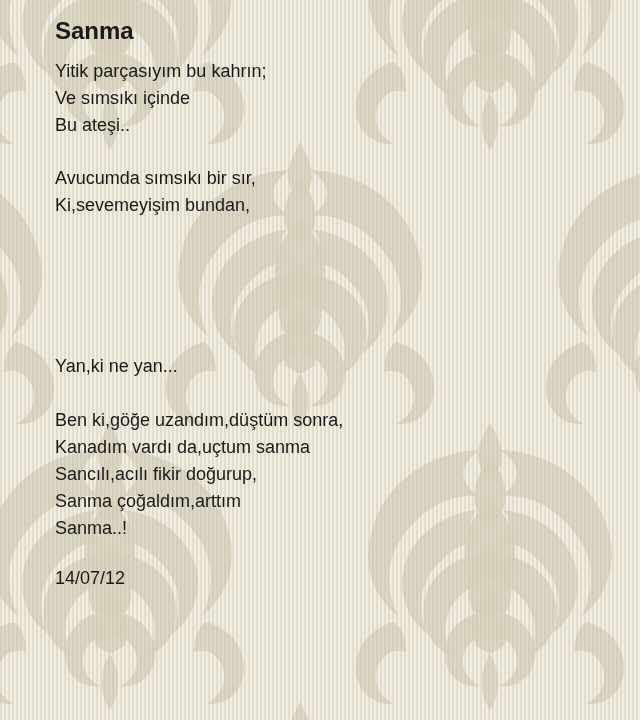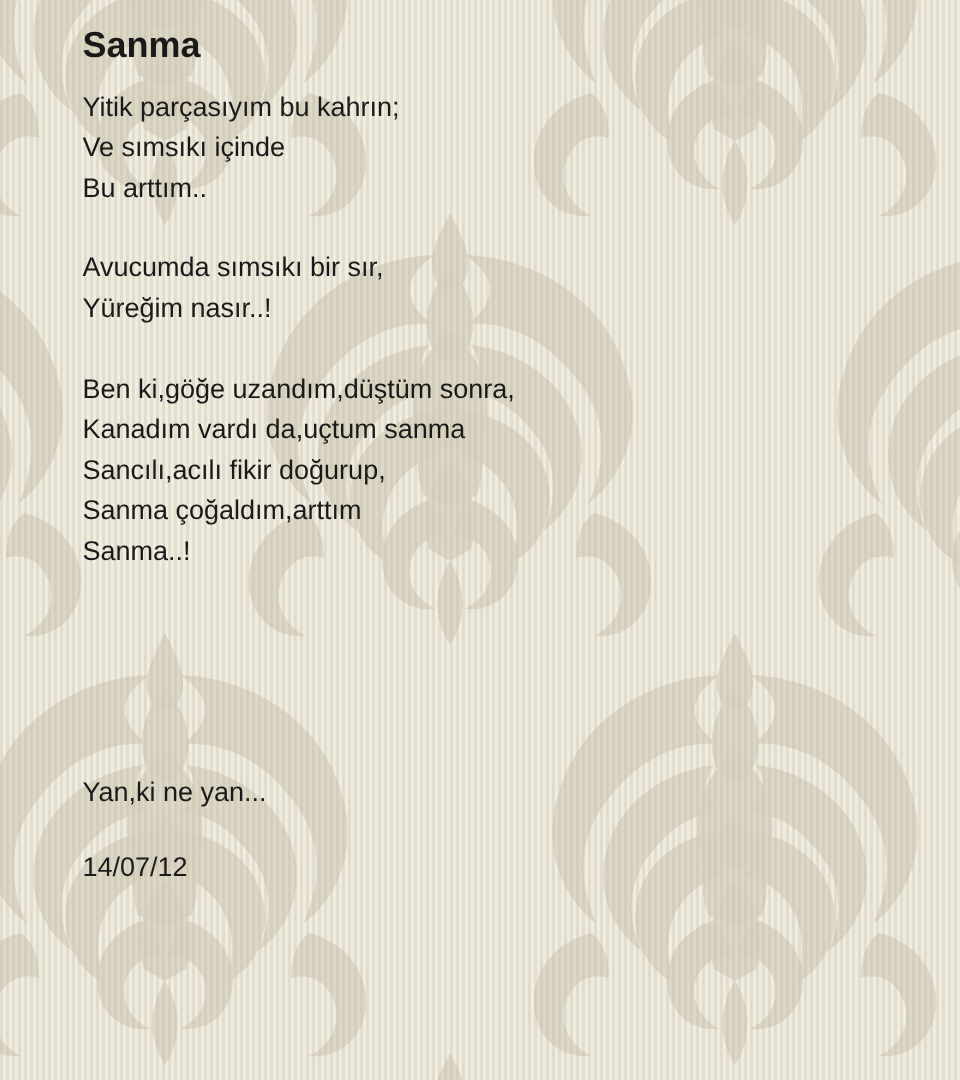--- a/index.html
+++ b/index.html
@@ -88,37 +88,37 @@
     </g>
   </svg>
 
   <div class="content">
 
     <h1 class="title">Sanma</h1>
 
     <div class="stanza stanza-1">
       <p>Yitik parçasıyım bu kahrın;</p>
       <p>Ve sımsıkı içinde</p>
-      <p>Bu arttım..</p>
+      <p>Bu ateşi..</p>
     </div>
 
     <div class="stanza stanza-2">
       <p>Avucumda sımsıkı bir sır,</p>
-      <p>Yüreğim nasır..!</p>
+      <p>Ki,sevemeyişim bundan,</p>
     </div>
 
+
+    <div class="stanza stanza-4">
+      <p>Yan,ki ne yan...</p>
+    </div>
 
     <div class="stanza stanza-5">
       <p>Ben ki,göğe uzandım,düştüm sonra,</p>
       <p>Kanadım vardı da,uçtum sanma</p>
       <p>Sancılı,acılı fikir doğurup,</p>
       <p>Sanma çoğaldım,arttım</p>
       <p>Sanma..!</p>
     </div>
 
-    <div class="stanza stanza-4">
-      <p>Yan,ki ne yan...</p>
-    </div>
-
     <p class="date">14/07/12</p>
 
   </div>
 </div>
 
 </body></html>

